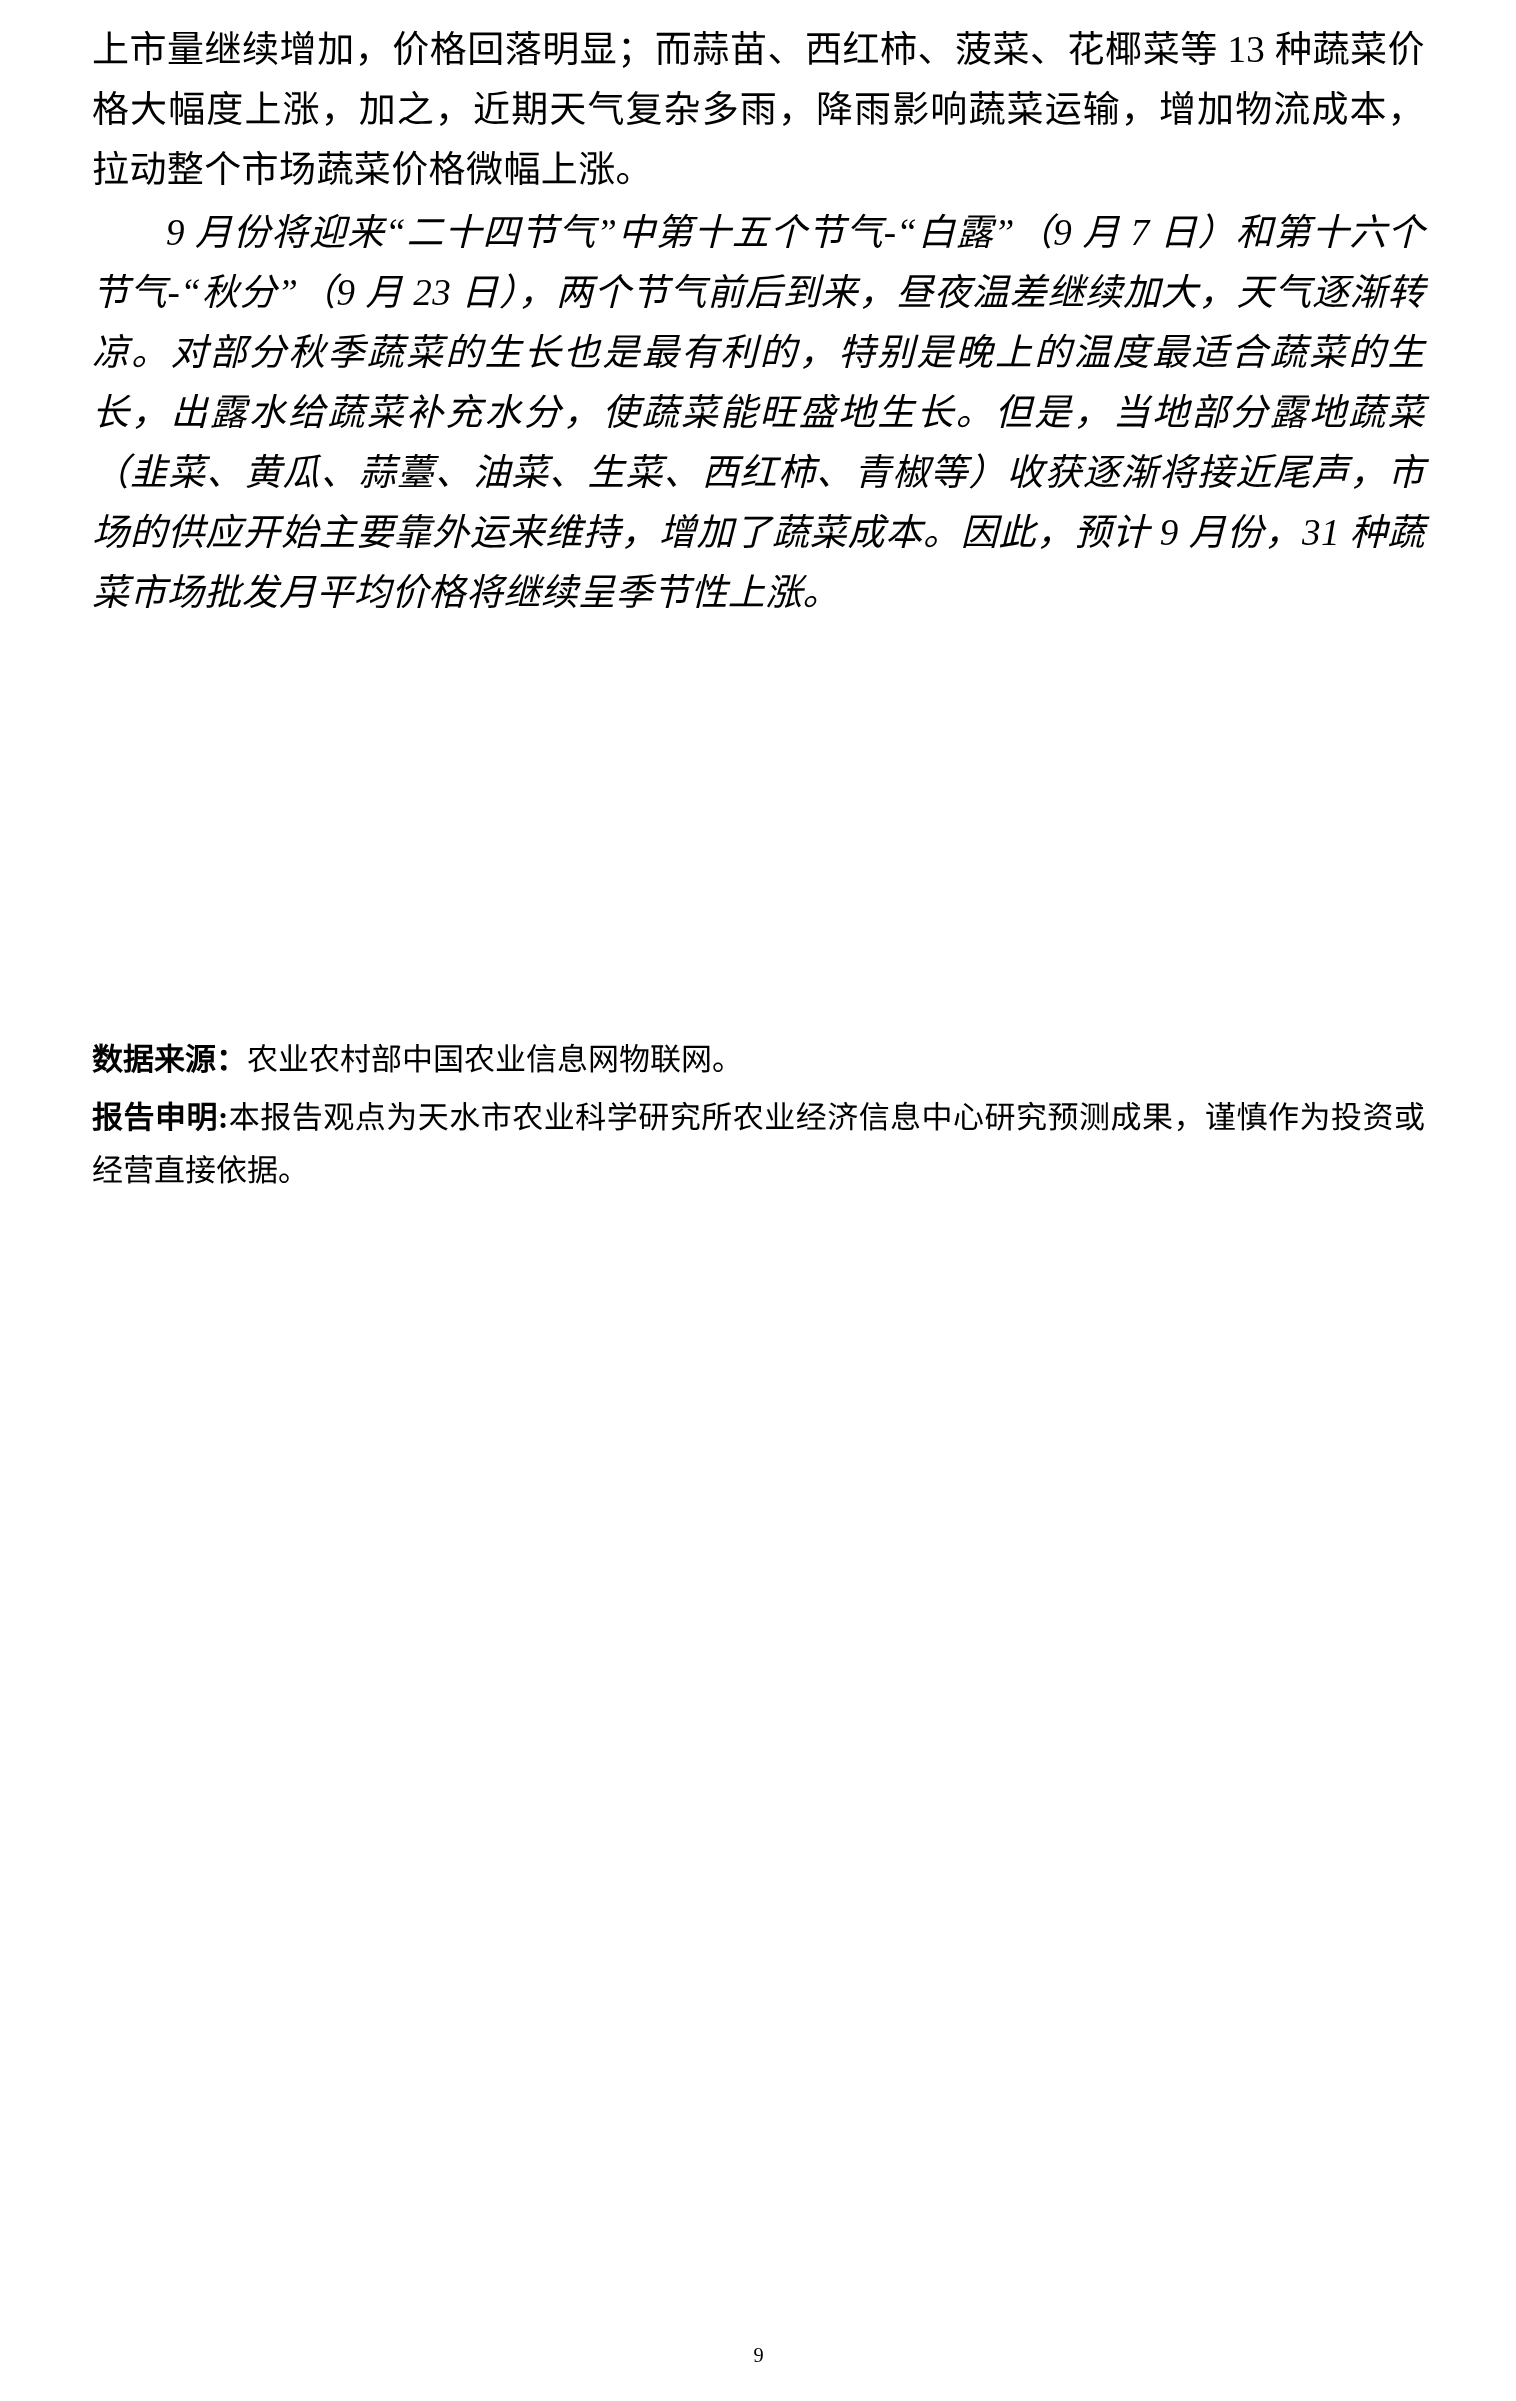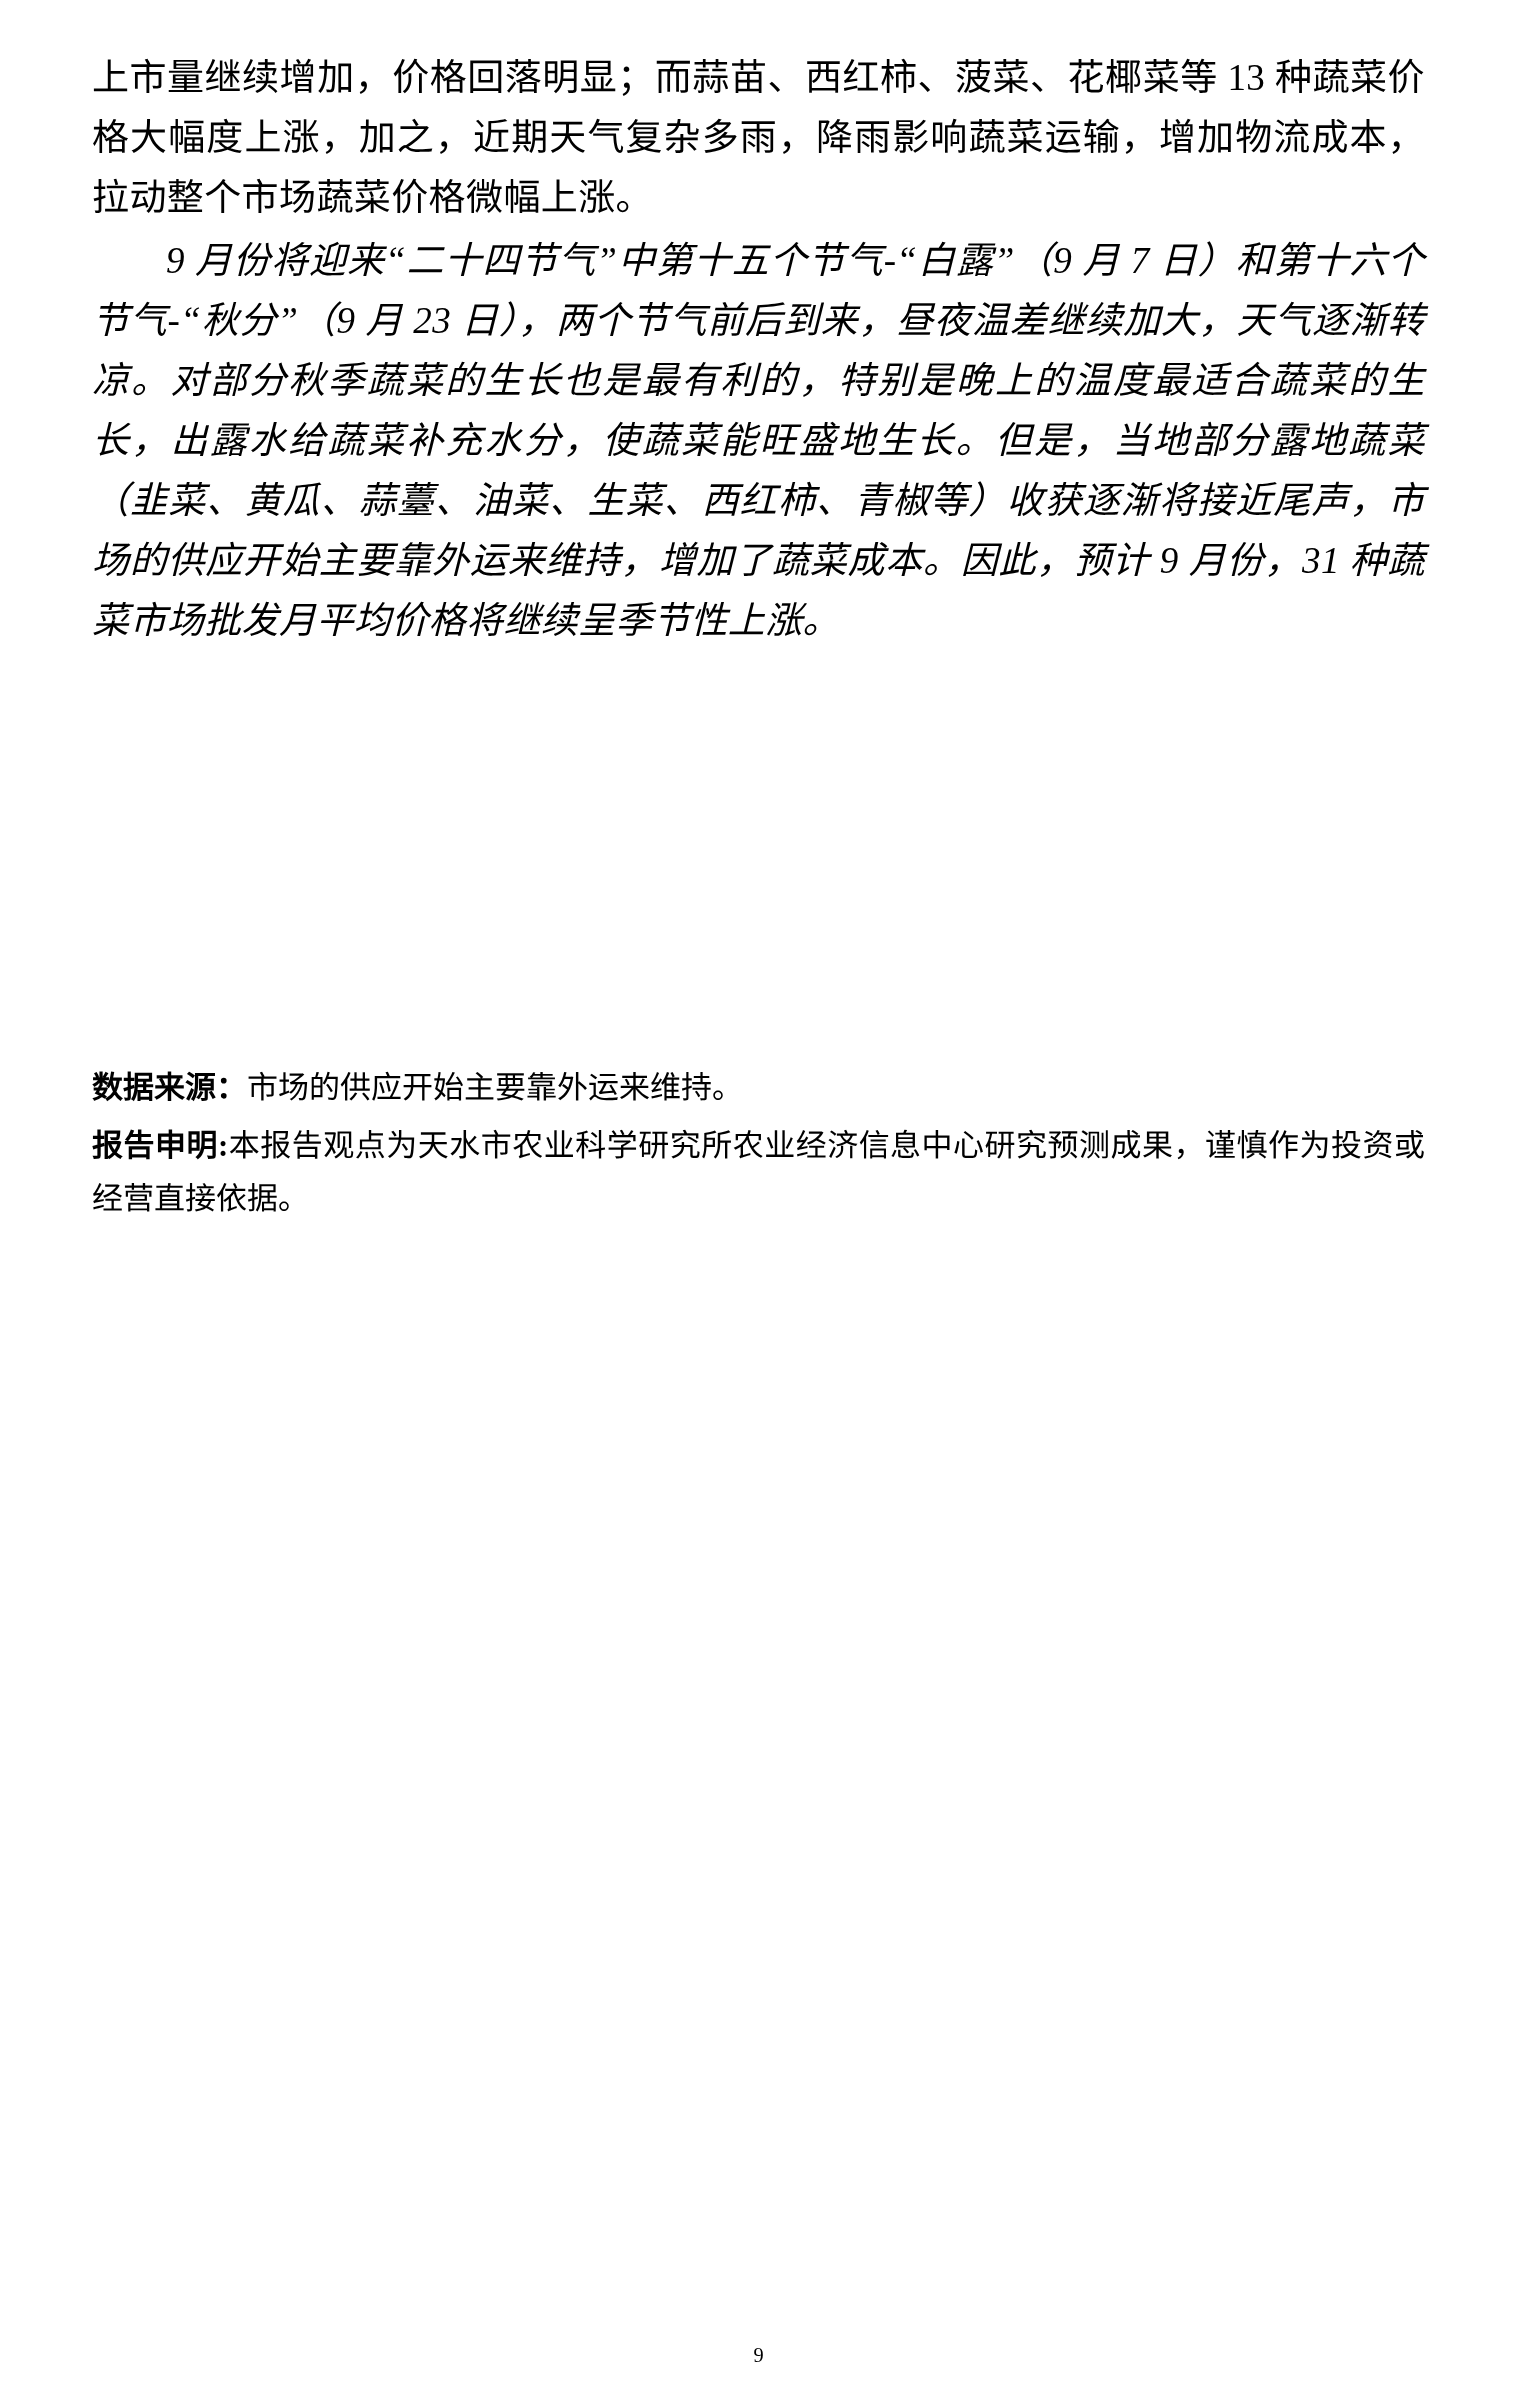--- a/index.html
+++ b/index.html
@@ -6,21 +6,21 @@
     margin: 0;
     padding: 0;
     background: #ffffff;
   }
   .page {
     position: relative;
     width: 1517px;
     height: 2401px;
     background: #ffffff;
     box-sizing: border-box;
-    padding: 48px 92px 0 92px;
+    padding: 20px 92px 0 92px;
     font-family: "Liberation Serif", "DejaVu Serif", serif;
     color: #000000;
   }
   .body-text {
     font-size: 37px;
     line-height: 1.62;
     text-align: justify;
     text-justify: inter-ideograph;
     letter-spacing: 0.4px;
   }
@@ -62,21 +62,21 @@
 <div class="page">
 
   <div class="body-text">
     <p class="para">上市量继续增加，价格回落明显；而蒜苗、西红柿、菠菜、花椰菜等 13 种蔬菜价格大幅度上涨，加之，近期天气复杂多雨，降雨影响蔬菜运输，增加物流成本，拉动整个市场蔬菜价格微幅上涨。</p>
     <p class="para indent">9 月份将迎来“二十四节气”中第十五个节气-“白露”（9 月 7 日）和第十六个节气-“秋分”（9 月 23 日），两个节气前后到来，昼夜温差继续加大，天气逐渐转凉。对部分秋季蔬菜的生长也是最有利的，特别是晚上的温度最适合蔬菜的生长，出露水给蔬菜补充水分，使蔬菜能旺盛地生长。但是，当地部分露地蔬菜（韭菜、黄瓜、蒜薹、油菜、生菜、西红柿、青椒等）收获逐渐将接近尾声，市场的供应开始主要靠外运来维持，增加了蔬菜成本。因此，预计 9 月份，31 种蔬菜市场批发月平均价格将继续呈季节性上涨。</p>
   </div>
 
   <div class="spacer-block"></div>
 
   <p class="footer-note">
-    <span class="label">数据来源：</span><span>市场的供应开始主要靠外运来维持。</span>
+    <span class="label">数据来源：</span><span>农业农村部中国农业信息网物联网。</span>
   </p>
 
   <p class="footer-note">
     <span class="label">报告申明:</span><span>本报告观点为天水市农业科学研究所农业经济信息中心研究预测成果，谨慎作为投资或经营直接依据。</span>
   </p>
 
   <div class="page-number">9</div>
 
 </div>
 

